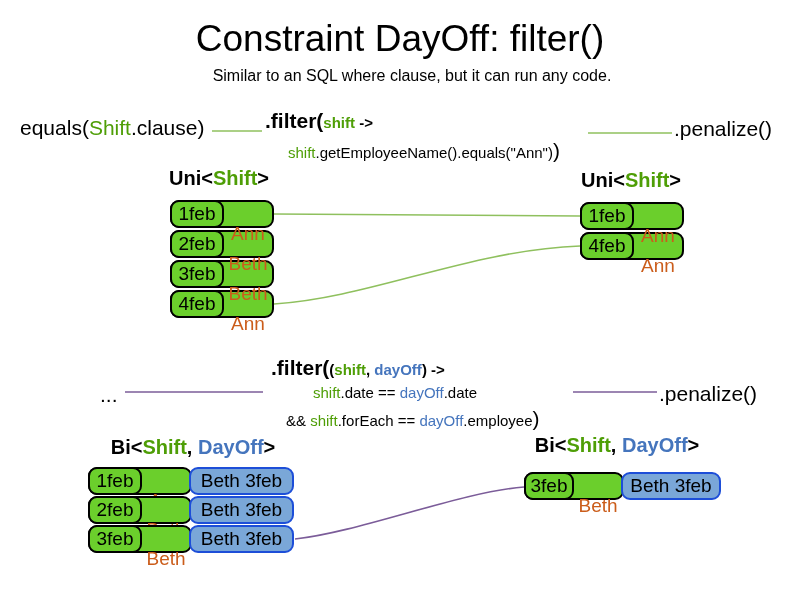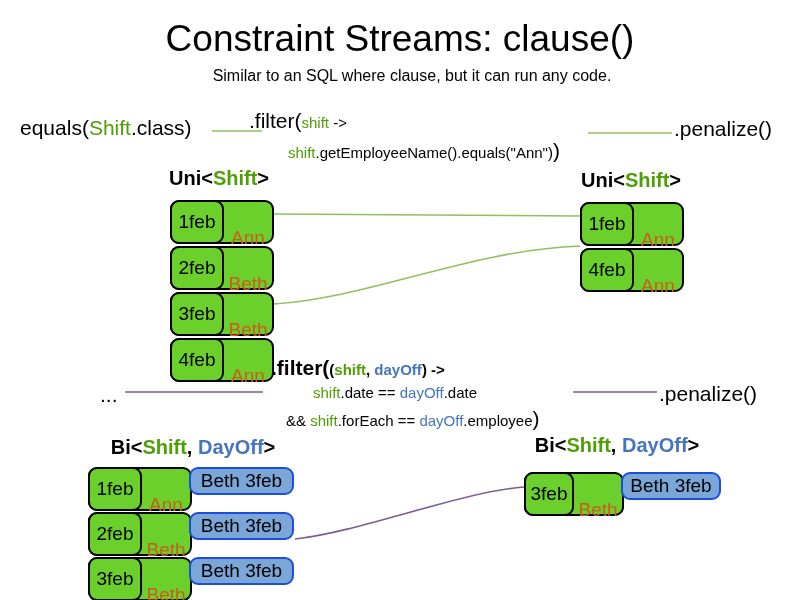--- a/index.html
+++ b/index.html
@@ -19,21 +19,21 @@
   svg.wires{position:absolute;left:0;top:0;width:800px;height:600px;z-index:0;}
   .layer{position:relative;z-index:1;}
   .title{width:800px;text-align:center;top:17px;left:0;font-size:37px;line-height:1.2;}
   .subtitle{width:800px;text-align:center;top:67px;left:12px;font-size:16px;}
   .code-lg{font-size:21px;line-height:1.1;white-space:nowrap;}
   .code-sm{font-size:15px;line-height:1.1;white-space:nowrap;}
   .gt{color:var(--green-text);}
   .bt{color:var(--blue-text);}
   .hdr{font-size:20px;white-space:nowrap;transform:translateX(-50%);font-weight:bold;}
   .g-row{display:flex;align-items:stretch;background:var(--green-fill);
-         border:2px solid #000;border-radius:9px;height:44px;width:104px;}
+         border:2px solid #000;border-radius:9px;height:28px;width:104px;}
   .date-box{background:var(--green-fill);border:2px solid #000;border-radius:9px;
             margin:-2px 0 -2px -2px;width:54px;display:flex;align-items:center;
             justify-content:center;font-size:19px;color:#000;}
   .name{flex:1;display:flex;align-items:center;justify-content:center;
         font-size:19px;color:var(--orange-text);margin-top:32px;}
   .b-box{background:var(--blue-fill);border:2px solid #1d4ed8;border-radius:9px;
          height:28px;margin-left:-3px;display:flex;align-items:center;
          justify-content:center;font-size:19px;color:#000;width:105px;}
   .pair-row{display:flex;align-items:flex-start;}
   .stack > .g-row{margin-bottom:2px;}
@@ -49,26 +49,26 @@
     <line x1="588" y1="133" x2="672" y2="133" stroke="#8fc05e" stroke-width="1.6"></line>
     <line x1="274" y1="214" x2="580" y2="216" stroke="#8fc05e" stroke-width="1.6"></line>
     <path d="M274,304 C370,298 470,250 580,246" fill="none" stroke="#8fc05e" stroke-width="1.6"></path>
     <line x1="125" y1="392" x2="263" y2="392" stroke="#7b5c99" stroke-width="1.6"></line>
     <line x1="573" y1="392" x2="657" y2="392" stroke="#7b5c99" stroke-width="1.6"></line>
     <path d="M295,539 C360,532 460,492 524,487" fill="none" stroke="#7b5c99" stroke-width="1.6"></path>
   </svg>
 
   <div class="layer">
 
-    <div class="abs title">Constraint Streams: clause()</div>
+    <div class="abs title">Constraint DayOff: filter()</div>
     <div class="abs subtitle">Similar to an SQL where clause, but it can run any code.</div>
 
-    <div class="abs code-lg" style="left:20px;top:116px;"><span>equals(</span><span class="gt">Shift</span><span>.class)</span></div>
+    <div class="abs code-lg" style="left:20px;top:116px;"><span>equals(</span><span class="gt">Shift</span><span>.clause)</span></div>
 
-    <div class="abs code-lg" style="left:249px;top:109px;"><span>.filter(</span><span class="code-sm gt">shift</span><span class="code-sm"> -&gt;</span></div>
+    <div class="abs code-lg" style="left:265px;top:109px;font-weight:bold;"><span>.filter(</span><span class="code-sm gt">shift</span><span class="code-sm"> -&gt;</span></div>
 
     <div class="abs code-sm" style="left:288px;top:139px;"><span class="gt">shift</span><span>.getEmployeeName().equals("Ann")</span><span class="code-lg">)</span></div>
 
     <div class="abs code-lg" style="left:674px;top:117px;">.penalize()</div>
 
     <div class="abs hdr" style="left:219px;top:167px;"><span>Uni&lt;</span><span class="gt">Shift</span><span>&gt;</span></div>
 
     <div class="abs hdr" style="left:631px;top:169px;"><span>Uni&lt;</span><span class="gt">Shift</span><span>&gt;</span></div>
 
     <div class="abs stack" style="left:170px;top:200px;">

